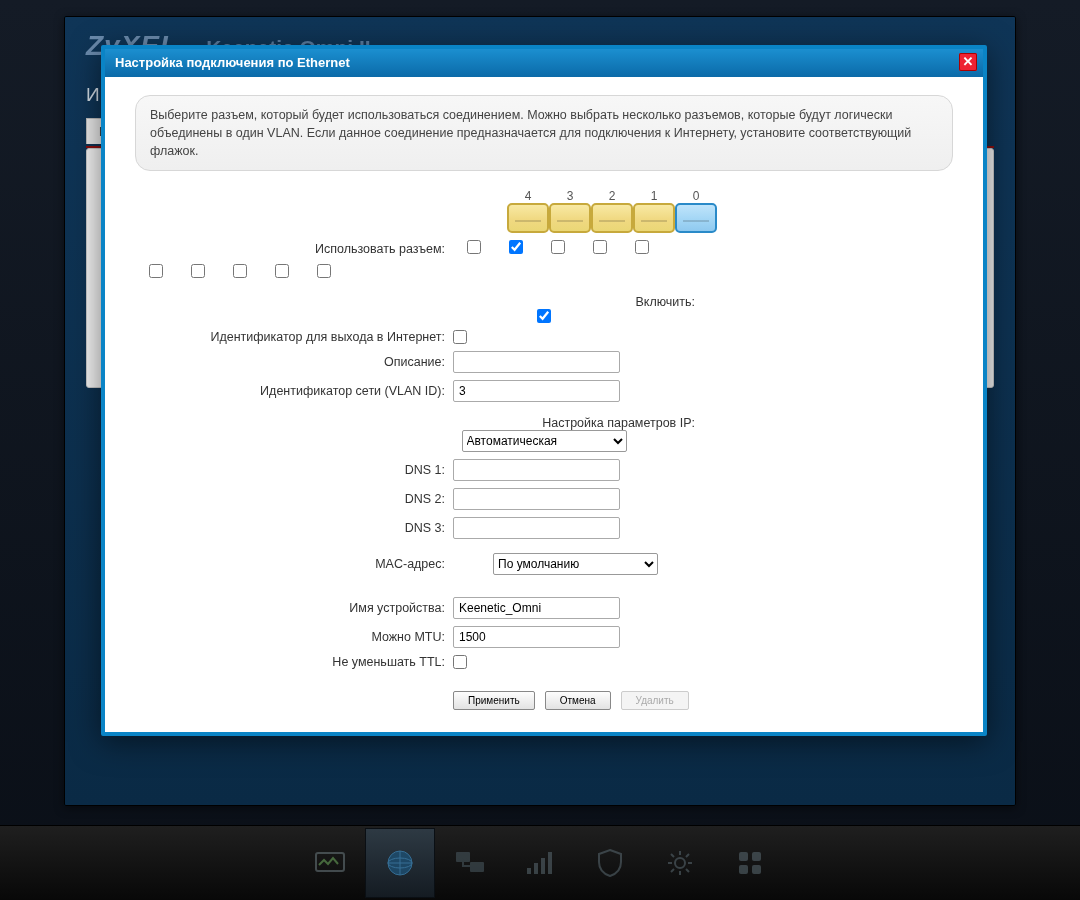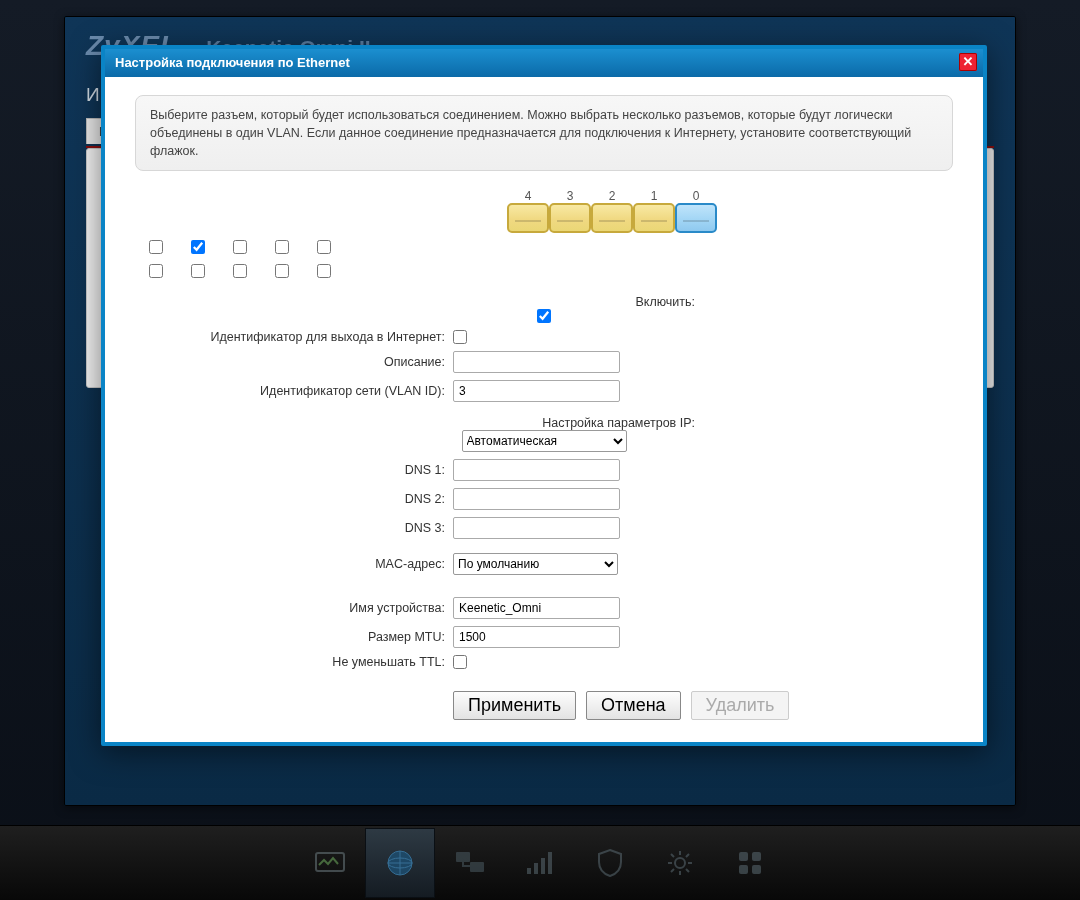--- a/index.html
+++ b/index.html
@@ -24,38 +24,38 @@
   .dock-item{width:70px;height:70px;display:flex;align-items:center;justify-content:center;}
   .dock-item.active{background:linear-gradient(180deg,#2e3a44,#141b22);box-shadow:inset 0 0 0 1px #0a0f14;}
   .dock-item svg{opacity:.55;}
   .dock-item.active svg{opacity:.85;}
   
   .overlay{position:absolute;inset:0;background:rgba(0,0,0,0);}
   .modal{position:absolute;top:45px;left:101px;width:878px;background:#fff;border:4px solid #0a84c6;border-radius:2px;box-shadow:0 6px 30px rgba(0,0,0,.5);}
   .modal-title{background:linear-gradient(180deg,#1b8fd0,#0b6aa8);color:#fff;font-size:13px;font-weight:bold;padding:6px 10px 7px;position:relative;}
   .modal-close{position:absolute;top:4px;right:6px;width:18px;height:18px;background:#e23;border-radius:2px;color:#fff;text-align:center;line-height:18px;font-weight:bold;font-size:13px;cursor:pointer;box-shadow:inset 0 0 0 1px #a00;}
   .modal-body{padding:18px 30px 22px;}
-  .intro{border:1px solid #d7d7d7;background:linear-gradient(#f7f7f7,#efefef);border-radius:8px;padding:10px 14px;font-size:12.5px;color:#444;line-height:1.45;}
+  .intro{border:1px solid #d7d7d7;background:linear-gradient(#f7f7f7,#efefef);border-radius:15px;padding:10px 14px;font-size:12.5px;color:#444;line-height:1.45;}
   .ports-wrap{margin:18px auto 6px;width:430px;}
   .port-labels{display:flex;gap:0;margin-left:178px;}
   .port-labels span{width:42px;text-align:center;font-size:12px;color:#555;}
   .port-icons{display:flex;gap:0;margin-left:178px;}
   .port{width:42px;height:30px;box-sizing:border-box;border:2px solid #c7a93c;border-radius:5px;background:linear-gradient(#f8e9a3,#f0d982 55%,#ead776);position:relative;}
   .port.blue{border-color:#2a8ac8;background:linear-gradient(#bfe4fb,#a3d6f5 55%,#8fc9ef);}
   .port::after{content:"";position:absolute;left:6px;right:6px;bottom:3px;height:6px;border-top:2px solid rgba(0,0,0,.15);}
   .form{margin-top:6px;}
   .form-row{display:flex;align-items:center;margin:7px 0;}
   .flabel{width:310px;text-align:right;padding-right:8px;font-size:12.5px;color:#333;}
   .fval{display:flex;align-items:center;}
   .check-line{display:flex;gap:0;}
   .check-line label{width:42px;text-align:center;}
   .tinput{width:155px;height:20px;border:1px solid #aaa;border-radius:2px;padding:0 5px;font-size:12px;background:#fff;}
   .tselect{width:165px;height:22px;border:1px solid #999;border-radius:2px;font-size:12px;background:#fff;}
   .btns{margin-top:22px;margin-left:318px;display:flex;gap:10px;}
-  .btn{padding:3px 14px;font-size:18px;border:1px solid #888;background:linear-gradient(#fdfdfd,#e3e3e3);border-radius:2px;cursor:pointer;}
+  .btn{padding:3px 14px;font-size:10px;border:1px solid #888;background:linear-gradient(#fdfdfd,#e3e3e3);border-radius:2px;cursor:pointer;}
   .btn.disabled{color:#aaa;border-color:#ccc;background:#f4f4f4;cursor:default;}
   input[type=checkbox]{width:14px;height:14px;margin:0;}
 </style>
 </head>
 <body>
 
 <div class="desktop">
   <div class="dark-surface"></div>
 
   <div class="page-frame"></div>
@@ -103,20 +103,21 @@
           <div class="port"></div>
           <div class="port"></div>
           <div class="port"></div>
           <div class="port"></div>
           <div class="port blue"></div>
         </div>
       </div>
 
       <div class="form">
         <div class="form-row">
+          <div class="flabel">Использовать разъем:</div>
           <div class="fval check-line">
             <label><input type="checkbox" style=""></label>
             <label><input type="checkbox" checked="" style=""></label>
             <label><input type="checkbox" style=""></label>
             <label><input type="checkbox" style=""></label>
             <label><input type="checkbox" style=""></label>
           </div>
         </div>
         <div class="form-row">
           <div class="fval check-line">
@@ -171,35 +172,35 @@
               <input class="tinput" value="" style="">
             </div>
         </div>
         <div class="form-row">
           <div class="flabel">DNS 3:</div>
           <div class="fval">
               <input class="tinput" value="" style="">
             </div>
         </div>
 
-        <div class="form-row" style="margin-top:14px;">
+        <div class="form-row" style="margin-top:14px;gap:40px;">
           <div class="flabel">MAC-адрес:</div>
           <div class="fval">
               <select class="tselect"><option>По умолчанию</option></select>
             </div>
         </div>
 
         <div class="form-row" style="margin-top:22px;">
           <div class="flabel">Имя устройства:</div>
           <div class="fval">
               <input class="tinput" value="Keenetic_Omni" style="">
             </div>
         </div>
         <div class="form-row">
-          <div class="flabel">Размер MTU:</div>
+          <div class="flabel">Можно MTU:</div>
           <div class="fval">
               <input class="tinput" value="1500" style="">
             </div>
         </div>
         <div class="form-row">
           <div class="flabel">Не уменьшать TTL:</div>
           <div class="fval">
               <input type="checkbox" style="">
             </div>
         </div>

